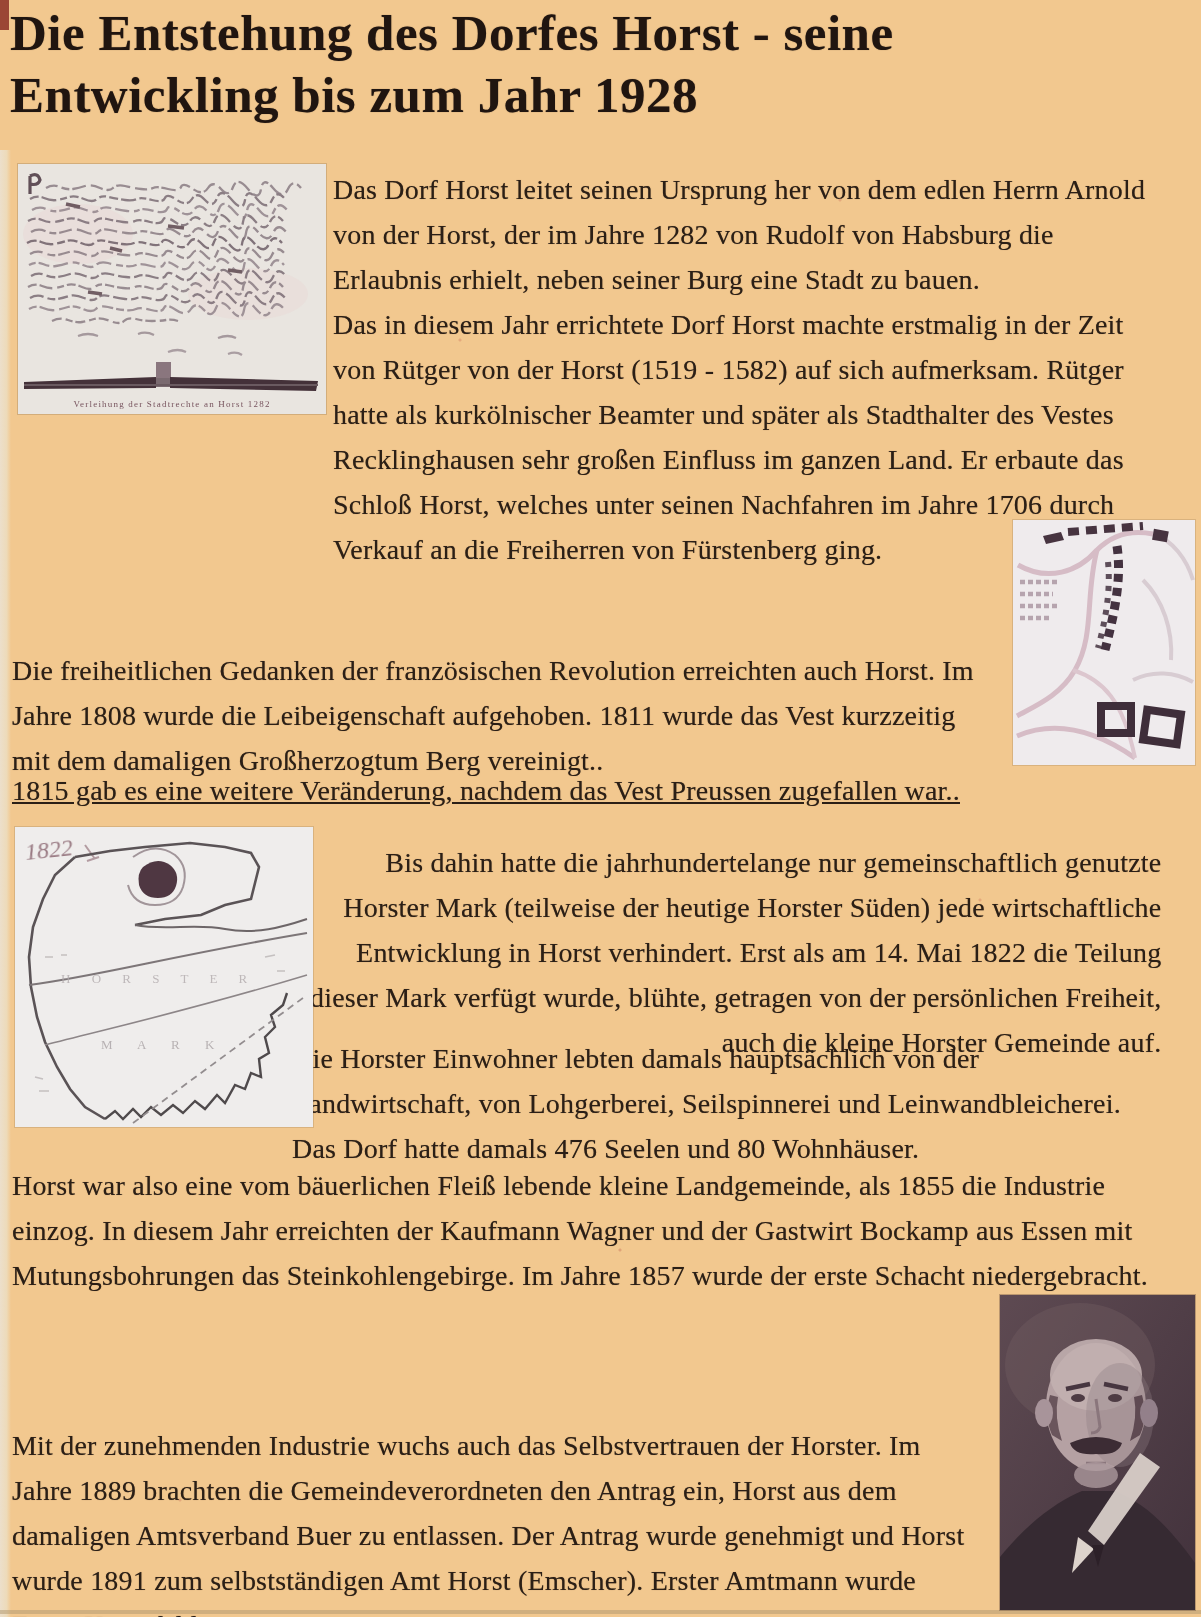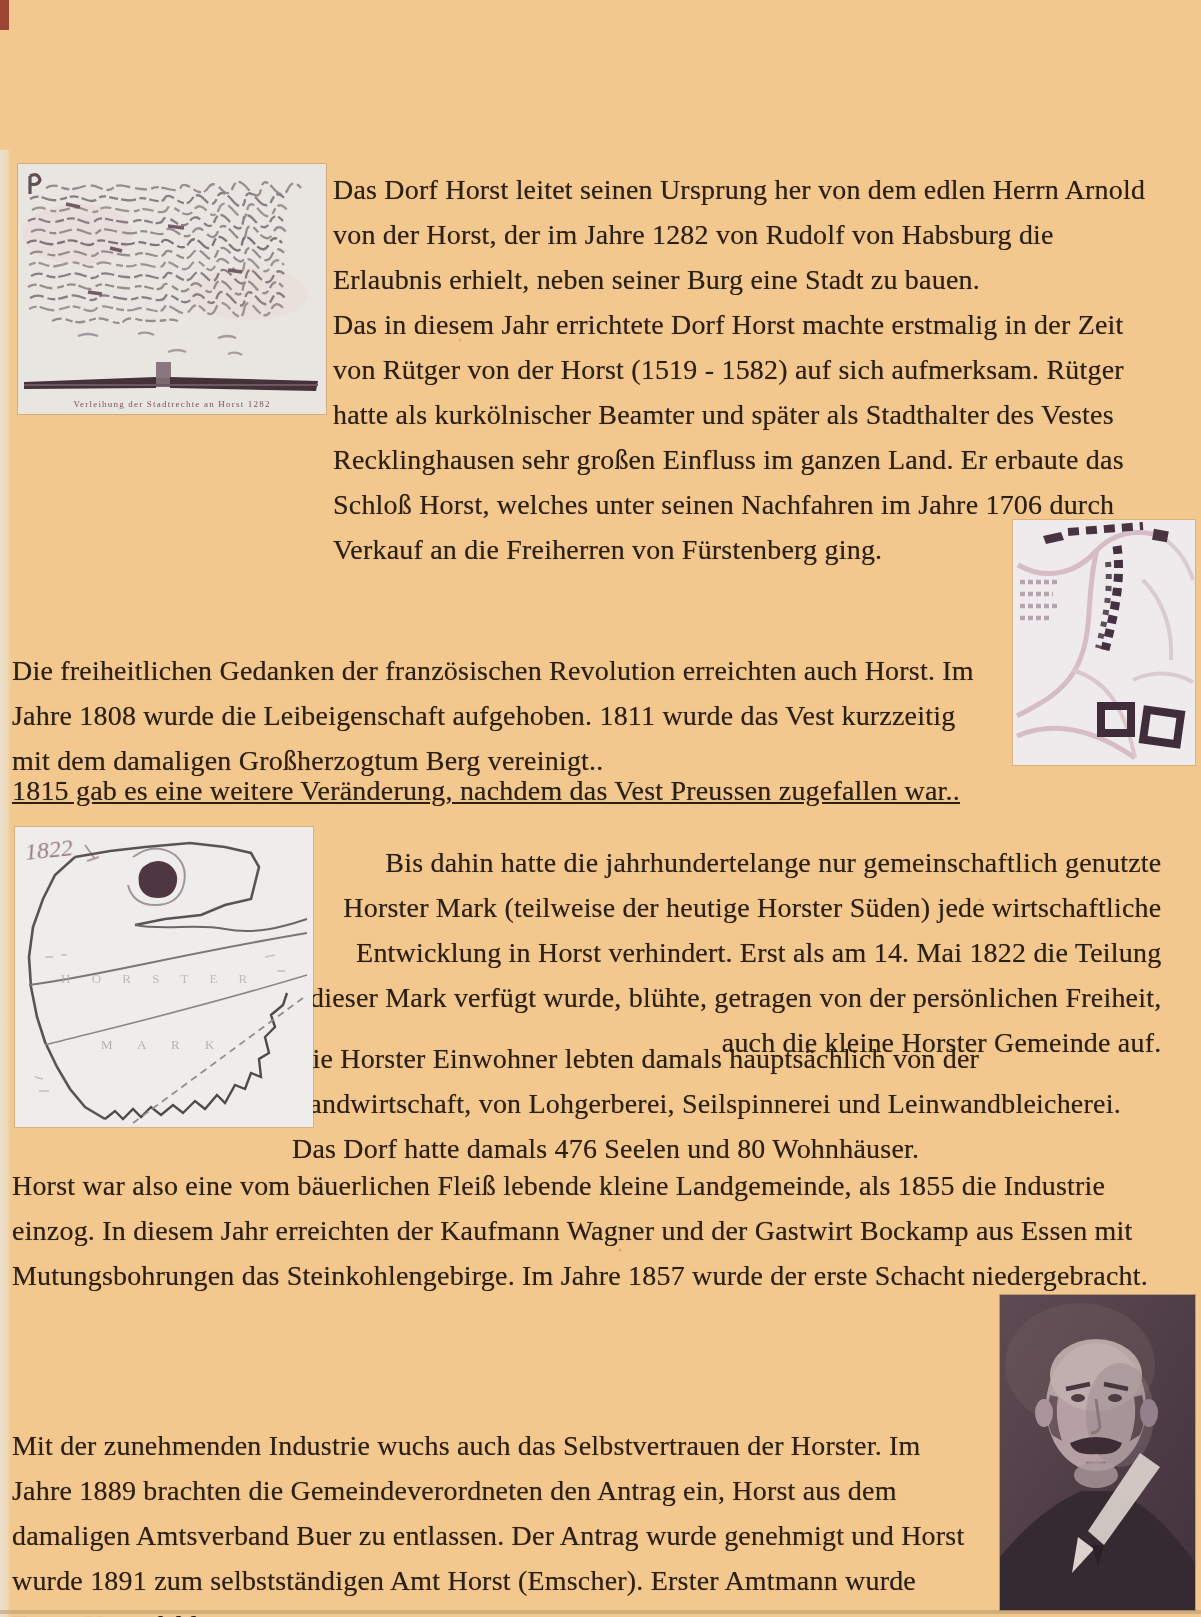--- a/index.html
+++ b/index.html
@@ -55,20 +55,22 @@
 </style>
 </head>
 <body>
 
 <div class="page">
 
   <div class="edge-left"></div>
   <div class="edge-top-red"></div>
   <div class="edge-bottom"></div>
 
+  <h1 class="title">Die Entstehung des Dorfes Horst - seine
+Entwickling bis zum Jahr 1928</h1>
 
   <figure class="fig-charter">
     <svg width="308" height="250" viewBox="0 0 308 250">
       <defs>
         <path id="hw" fill="none" d="M0,0 q7,-4 14,-1 t13,2 t12,-3 t15,2 t13,0 t12,-2 t16,3 t12,-1 t15,1 t13,-2 t12,2 t15,-1 t13,1 t12,-2 t15,2 t13,0 t12,-1 t15,1 t13,-1"></path>
         <path id="hw2" fill="none" d="M0,0 q8,-4 16,-1 t14,2 t12,-3 t16,2 t14,0 t12,-2 t16,2 t14,-1 t12,1"></path>
       </defs>
       <rect x="0" y="0" width="308" height="250" fill="#e9e5e0"></rect>
       <ellipse cx="60" cy="70" rx="55" ry="30" fill="#e7c9c9" opacity=".22"></ellipse>
       <ellipse cx="230" cy="130" rx="60" ry="26" fill="#e7c9c9" opacity=".18"></ellipse>

